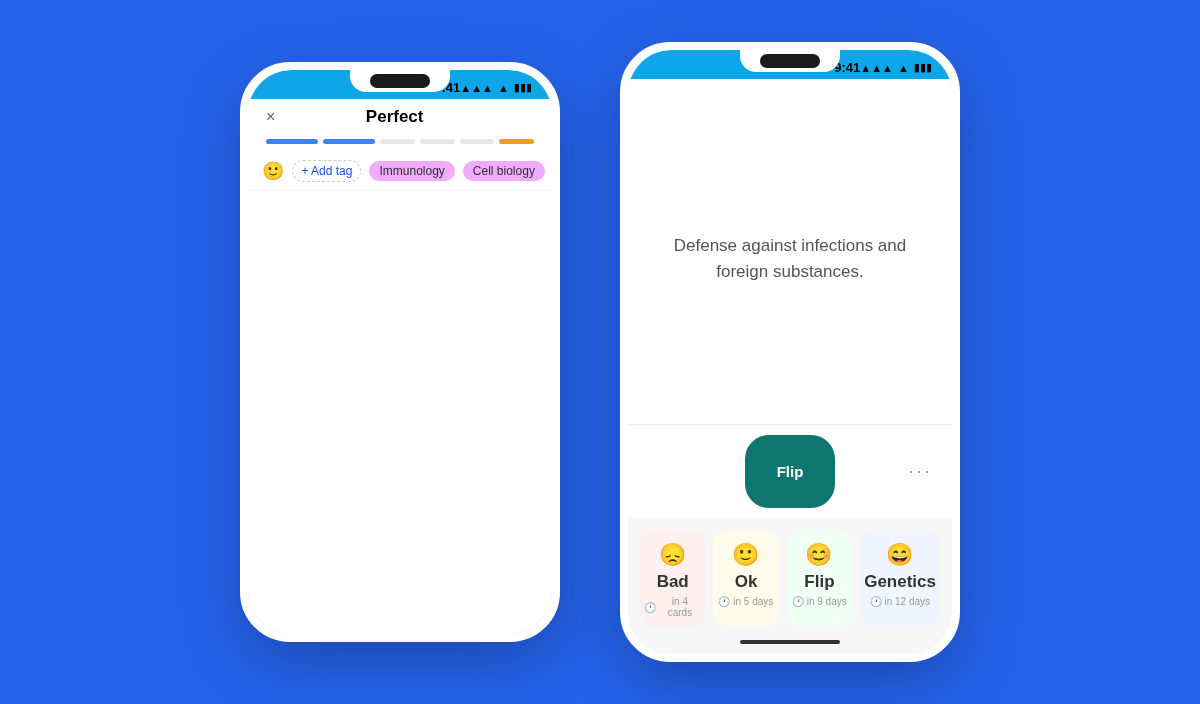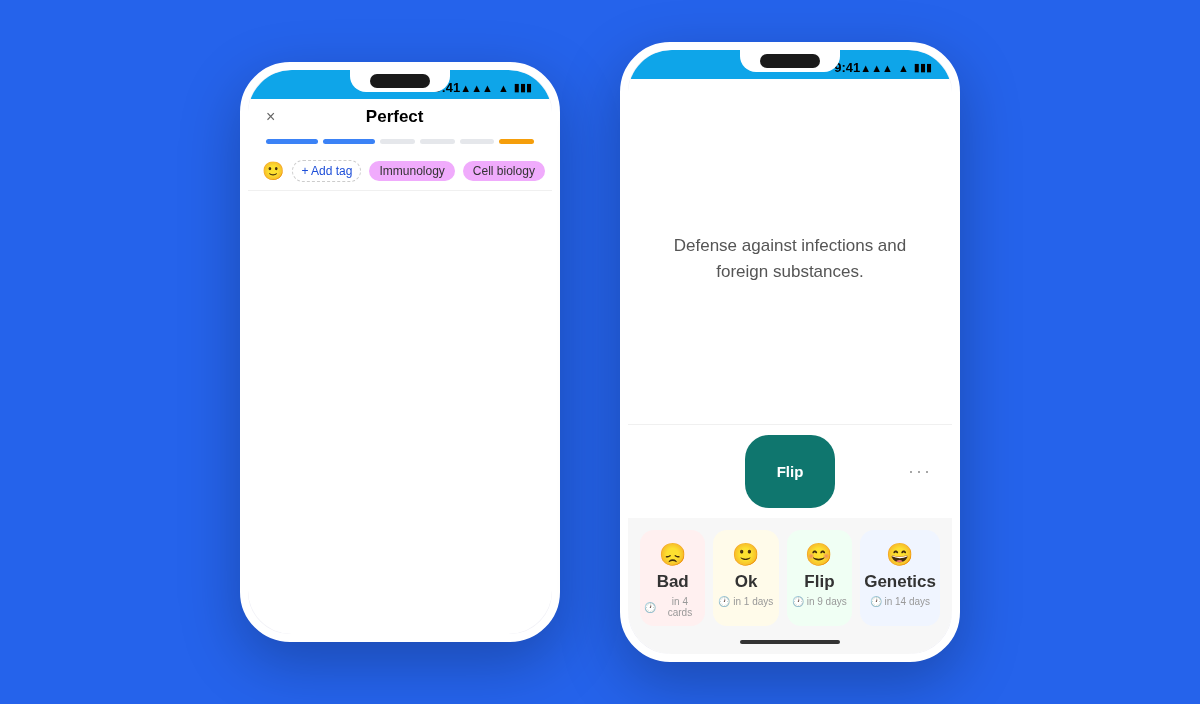--- a/index.html
+++ b/index.html
@@ -366,37 +366,37 @@
         <span class="rating-time">
           <span>🕐</span>
           <span>in 4 cards</span>
         </span>
       </button>
       <button class="rating-btn ok">
         <span class="rating-emoji">🙂</span>
         <span class="rating-label">Ok</span>
         <span class="rating-time">
           <span>🕐</span>
-          <span>in 1 days</span>
+          <span>in 5 days</span>
         </span>
       </button>
       <button class="rating-btn good">
         <span class="rating-emoji">😊</span>
         <span class="rating-label">Flip</span>
         <span class="rating-time">
           <span>🕐</span>
           <span>in 9 days</span>
         </span>
       </button>
       <button class="rating-btn perfect">
         <span class="rating-emoji">😄</span>
         <span class="rating-label">Genetics</span>
         <span class="rating-time">
           <span>🕐</span>
-          <span>in 14 days</span>
+          <span>in 12 days</span>
         </span>
       </button>
     </div>
 
     <div class="home-indicator">
       <div class="home-bar"></div>
     </div>
   </div>
 </div>
 

